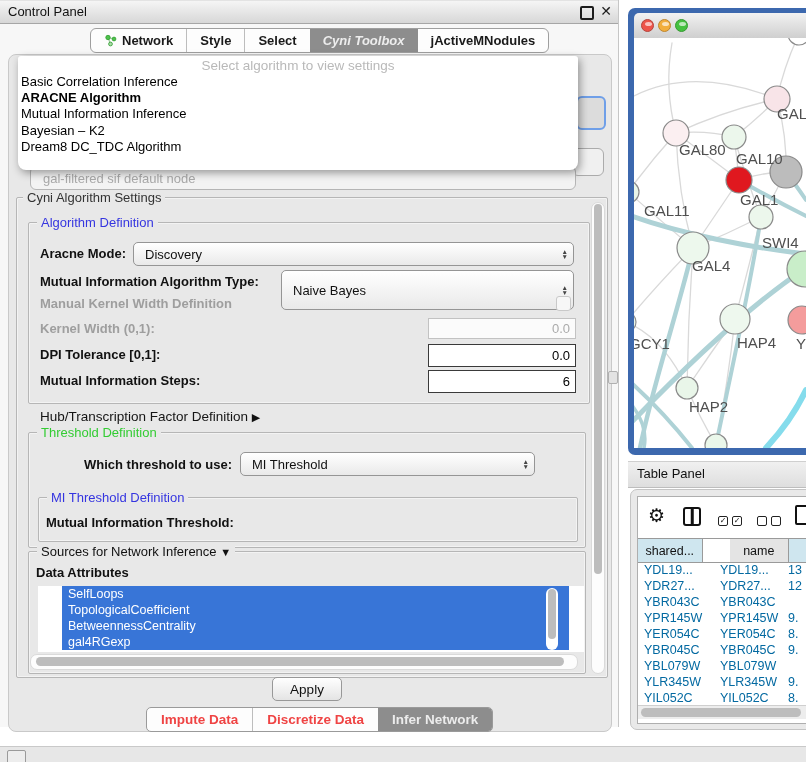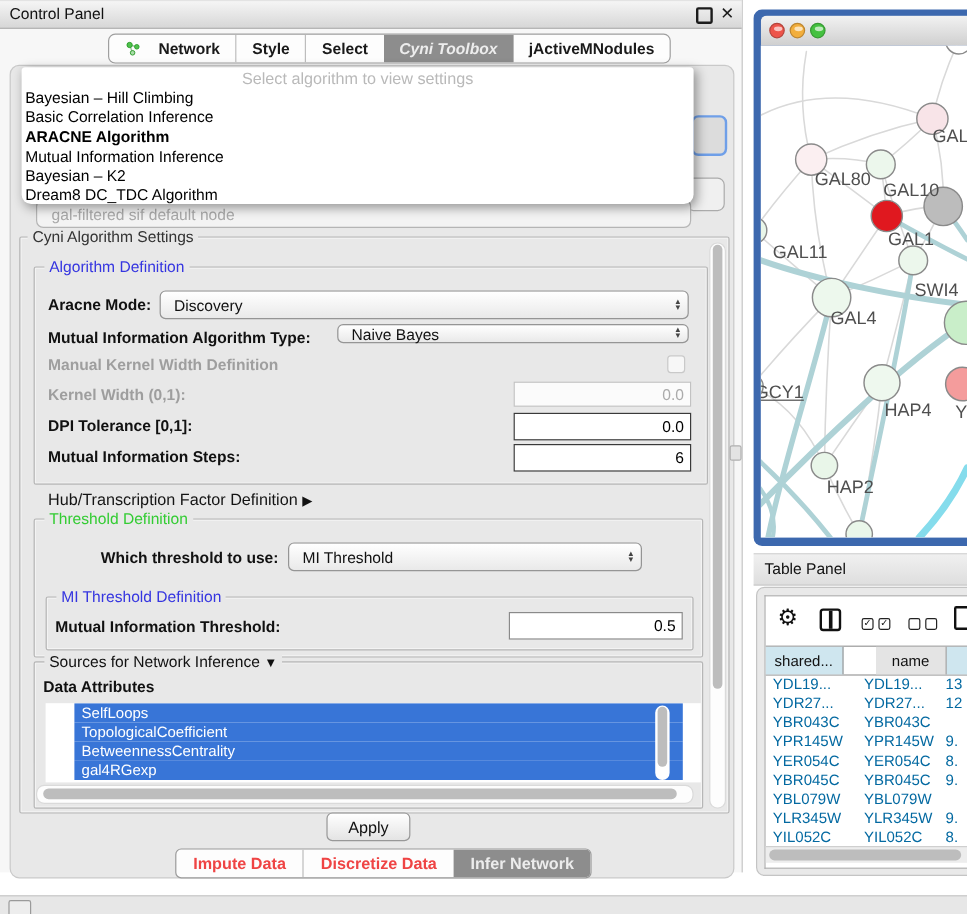--- a/index.html
+++ b/index.html
@@ -9,21 +9,21 @@
 
   
   #cp-window{left:0;top:8;width:618px;height:727px;background:#f7f7f7;border-right:1px solid #c6c6c6;}
   #cp-titlebar{left:0;top:0;width:100%;height:22px;background:linear-gradient(#f5f5f5,#d7d7d7);border-top:1px solid #e3e3e3;border-bottom:1px solid #a6a6a6;}
   #cp-title{left:8px;top:3px;font-size:13px;color:#111;}
   .win-float{right:24px;top:5px;width:10px;height:10px;border:2px solid #1c1c1c;border-radius:2px;}
   .win-close{right:6px;top:2px;font-size:14px;font-weight:bold;color:#1c1c1c;}
 
   
   #cp-tabs{left:90px;top:28px;height:23px;display:flex;background:#fdfdfd;border:1px solid #9f9f9f;border-radius:6px;overflow:hidden;}
-  .tab{padding:0 13px;font-size:13px;font-weight:bold;color:#1a1a1a;display:flex;align-items:center;gap:15px;border-left:1px solid #bdbdbd;}
+  .tab{padding:0 13px;font-size:13px;font-weight:bold;color:#1a1a1a;display:flex;align-items:center;gap:5px;border-left:1px solid #bdbdbd;}
   .tab:first-child{border-left:none;}
   .tab.sel{background:#8d8d8d;color:#ededed;border-left:none;font-style:italic;}
   .tab.after-sel{border-left:none;}
 
   
   #cp-panel{left:8px;top:54px;width:602px;height:676px;background:#e8e8e8;border:1px solid #c9c9c9;border-radius:8px;}
 
   
   .group{position:absolute;border:1px solid #b6b6b6;border-radius:2px;box-shadow:inset 0 0 0 1px #f3f3f3;}
   .gtitle{position:absolute;top:-8px;left:8px;background:#e8e8e8;padding:0 4px;font-size:13px;white-space:nowrap;}
@@ -145,21 +145,20 @@
     </div>
 
     <div id="cp-panel" class="abs"></div>
 
     <div id="frag-a" class="abs"></div>
     <div id="frag-b" class="abs"></div>
     <div id="bg-combo" class="abs">gal-filtered sif default node</div>
 
     <div id="algo-popup" class="abs">
       <div id="algo-placeholder">Select algorithm to view settings</div>
-      <div class="algo-item">Bayesian – Hill Climbing</div>
       <div class="algo-item">Basic Correlation Inference</div>
       <div class="algo-item bold">ARACNE Algorithm</div>
       <div class="algo-item">Mutual Information Inference</div>
       <div class="algo-item">Bayesian – K2</div>
       <div class="algo-item">Dream8 DC_TDC Algorithm</div>
     </div>
 
     <div class="group" style="left:16px;top:197px;width:590px;height:479px;">
       <span class="gtitle t-gray" style="left:6px;">Cyni Algorithm Settings</span>
     </div>
@@ -173,21 +172,21 @@
     </div>
     <span class="lbl" style="left:40px;top:246px;">Aracne Mode:</span>
     <div class="combo" style="left:133px;top:242px;width:441px;height:24px;">
       <span>Discovery</span>
       <span class="spin">
           <span>▲</span>
           <span>▼</span>
         </span>
     </div>
     <span class="lbl" style="left:40px;top:274px;">Mutual Information Algorithm Type:</span>
-    <div class="combo" style="left:281px;top:270px;width:293px;height:16px;text-align:right;">
+    <div class="combo" style="left:281px;top:270px;width:293px;height:40px;text-align:right;">
       <span>Naive Bayes</span>
       <span class="spin">
           <span>▲</span>
           <span>▼</span>
         </span>
     </div>
     <span class="lbl dis" style="left:40px;top:296px;">Manual Kernel Width Definition</span>
     <span class="cbx" style="left:556px;top:296px;"></span>
     <span class="lbl dis" style="left:40px;top:321px;">Kernel Width (0,1):</span>
     <input class="field off abs" style="left: 428px; top: 318px; width: 148px; height: 21px;" readonly="" value="0.0">
@@ -209,21 +208,20 @@
       <span>MI Threshold</span>
       <span class="spin">
           <span>▲</span>
           <span>▼</span>
         </span>
     </div>
     <div class="group" style="left:38px;top:497px;width:538px;height:43px;">
       <span class="gtitle t-blue">MI Threshold Definition</span>
     </div>
     <span class="lbl" style="left:46px;top:515px;">Mutual Information Threshold:</span>
-    <input class="field on abs" style="left: 424px; top: 510px; width: 145px; height: 23px; border-width: 1px; border-color: rgb(138, 138, 138);" value="0.5">
 
     <div class="group" style="left:28px;top:551px;width:556px;height:121px;">
       <span class="gtitle t-black">
         <span>Sources for Network Inference</span>
         <span class="tri">▼</span>
       </span>
     </div>
     <span class="lbl" style="left:36px;top:565px;">Data Attributes</span>
     <div id="attr-list" class="abs">
       <div class="attr-item">SelfLoops</div>
@@ -319,21 +317,21 @@
         <circle cx="82" cy="407" r="11" fill="#eaf7ea" stroke="#8a8a8a" stroke-width="1.2"></circle>
       </svg>
     <div id="net-labels" style="position:absolute;left:0;top:0;width:100%;height:100%;">
         <div class="node-label" style="left: 143px; top: 67px;">GAL</div>
         <div class="node-label" style="left: 45px; top: 103px;">GAL80</div>
         <div class="node-label" style="left: 102px; top: 112px;">GAL10</div>
         <div class="node-label" style="left: 106px; top: 153px;">GAL1</div>
         <div class="node-label" style="left: 10px; top: 164px;">GAL11</div>
         <div class="node-label" style="left: 128px; top: 196px;">SWI4</div>
         <div class="node-label" style="left: 58px; top: 219px;">GAL4</div>
-        <div class="node-label" style="left: -5px; top: 281px; text-decoration: underline;">GCY1</div>
+        <div class="node-label" style="left: -5px; top: 297px;">GCY1</div>
         <div class="node-label" style="left: 103px; top: 296px;">HAP4</div>
         <div class="node-label" style="left: 162px; top: 297px;">Y</div>
         <div class="node-label" style="left: 55px; top: 360px;">HAP2</div>
       </div>
   </div>
 
   <div id="tp-titlebar" class="abs">
     <span id="tp-title" class="abs">Table Panel</span>
   </div>
   <div id="tp-panel" class="abs"></div>

